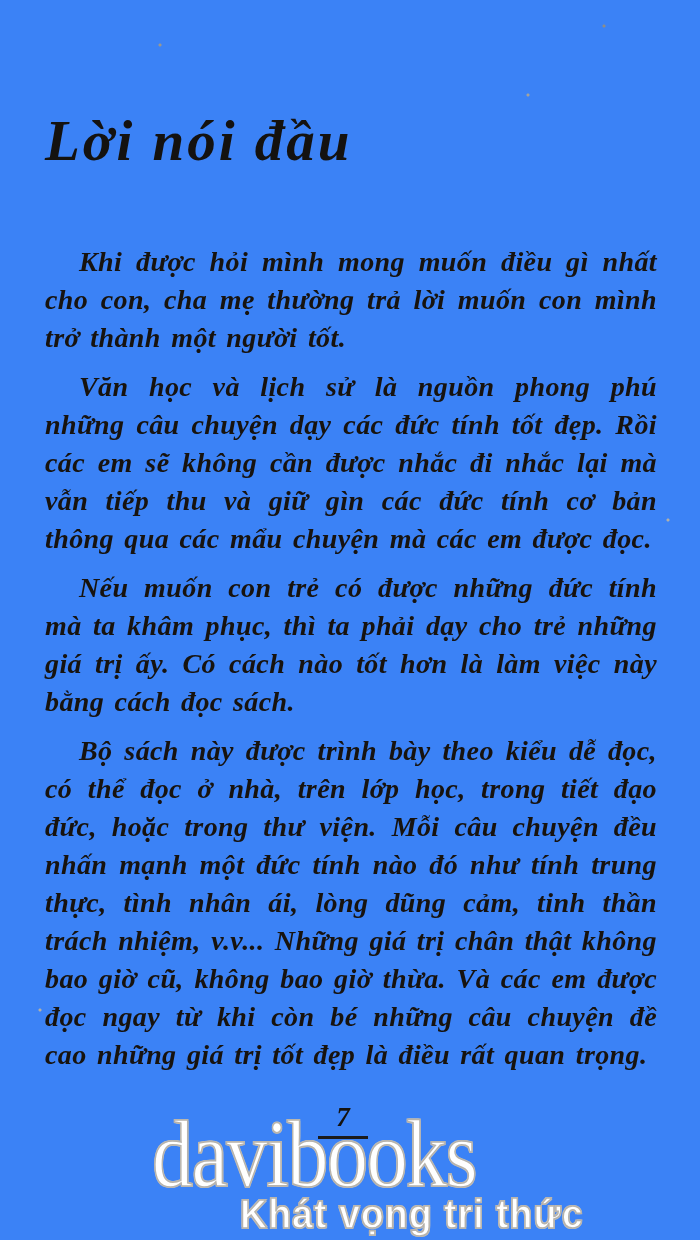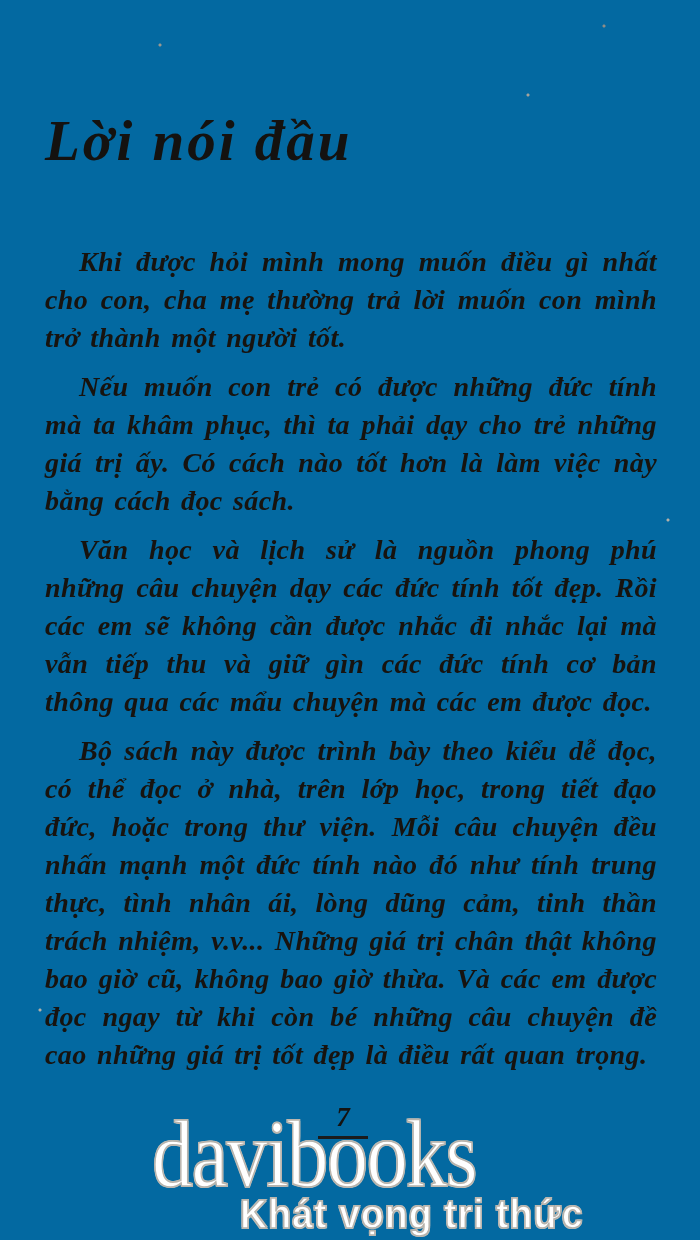--- a/index.html
+++ b/index.html
@@ -5,21 +5,21 @@
   html, body {
     margin: 0;
     padding: 0;
     background: #e9e9e7;
   }
   .page {
     position: relative;
     width: 700px;
     height: 1240px;
     margin: 0 auto;
-    background: #0369a1;
+    background: #3b82f6;
     overflow: hidden;
     font-family: "Liberation Serif", serif;
     color: #17130f;
     box-shadow: 0 0 6px rgba(0,0,0,0.15);
   }
   
   .page::before {
     content: "";
     position: absolute;
     inset: 0;
@@ -128,22 +128,22 @@
 </style>
 </head>
 <body>
 
 <div class="page">
 
   <h1 class="title">Lời nói đầu</h1>
 
   <div class="body-text">
     <p>Khi được hỏi mình mong muốn điều gì nhất cho con, cha mẹ thường trả lời muốn con mình trở thành một người tốt.</p>
+    <p>Văn học và lịch sử là nguồn phong phú những câu chuyện dạy các đức tính tốt đẹp. Rồi các em sẽ không cần được nhắc đi nhắc lại mà vẫn tiếp thu và giữ gìn các đức tính cơ bản thông qua các mẩu chuyện mà các em được đọc.</p>
     <p>Nếu muốn con trẻ có được những đức tính mà ta khâm phục, thì ta phải dạy cho trẻ những giá trị ấy. Có cách nào tốt hơn là làm việc này bằng cách đọc sách.</p>
-    <p>Văn học và lịch sử là nguồn phong phú những câu chuyện dạy các đức tính tốt đẹp. Rồi các em sẽ không cần được nhắc đi nhắc lại mà vẫn tiếp thu và giữ gìn các đức tính cơ bản thông qua các mẩu chuyện mà các em được đọc.</p>
     <p>Bộ sách này được trình bày theo kiểu dễ đọc, có thể đọc ở nhà, trên lớp học, trong tiết đạo đức, hoặc trong thư viện. Mỗi câu chuyện đều nhấn mạnh một đức tính nào đó như tính trung thực, tình nhân ái, lòng dũng cảm, tinh thần trách nhiệm, v.v... Những giá trị chân thật không bao giờ cũ, không bao giờ thừa. Và các em được đọc ngay từ khi còn bé những câu chuyện đề cao những giá trị tốt đẹp là điều rất quan trọng.</p>
   </div>
 
   <div class="page-number">7</div>
 
   <div class="watermark">
     <div class="wm-brand wm-outline">davibooks</div>
     <div class="wm-tagline wm-outline">Khát vọng tri thức</div>
   </div>
 

